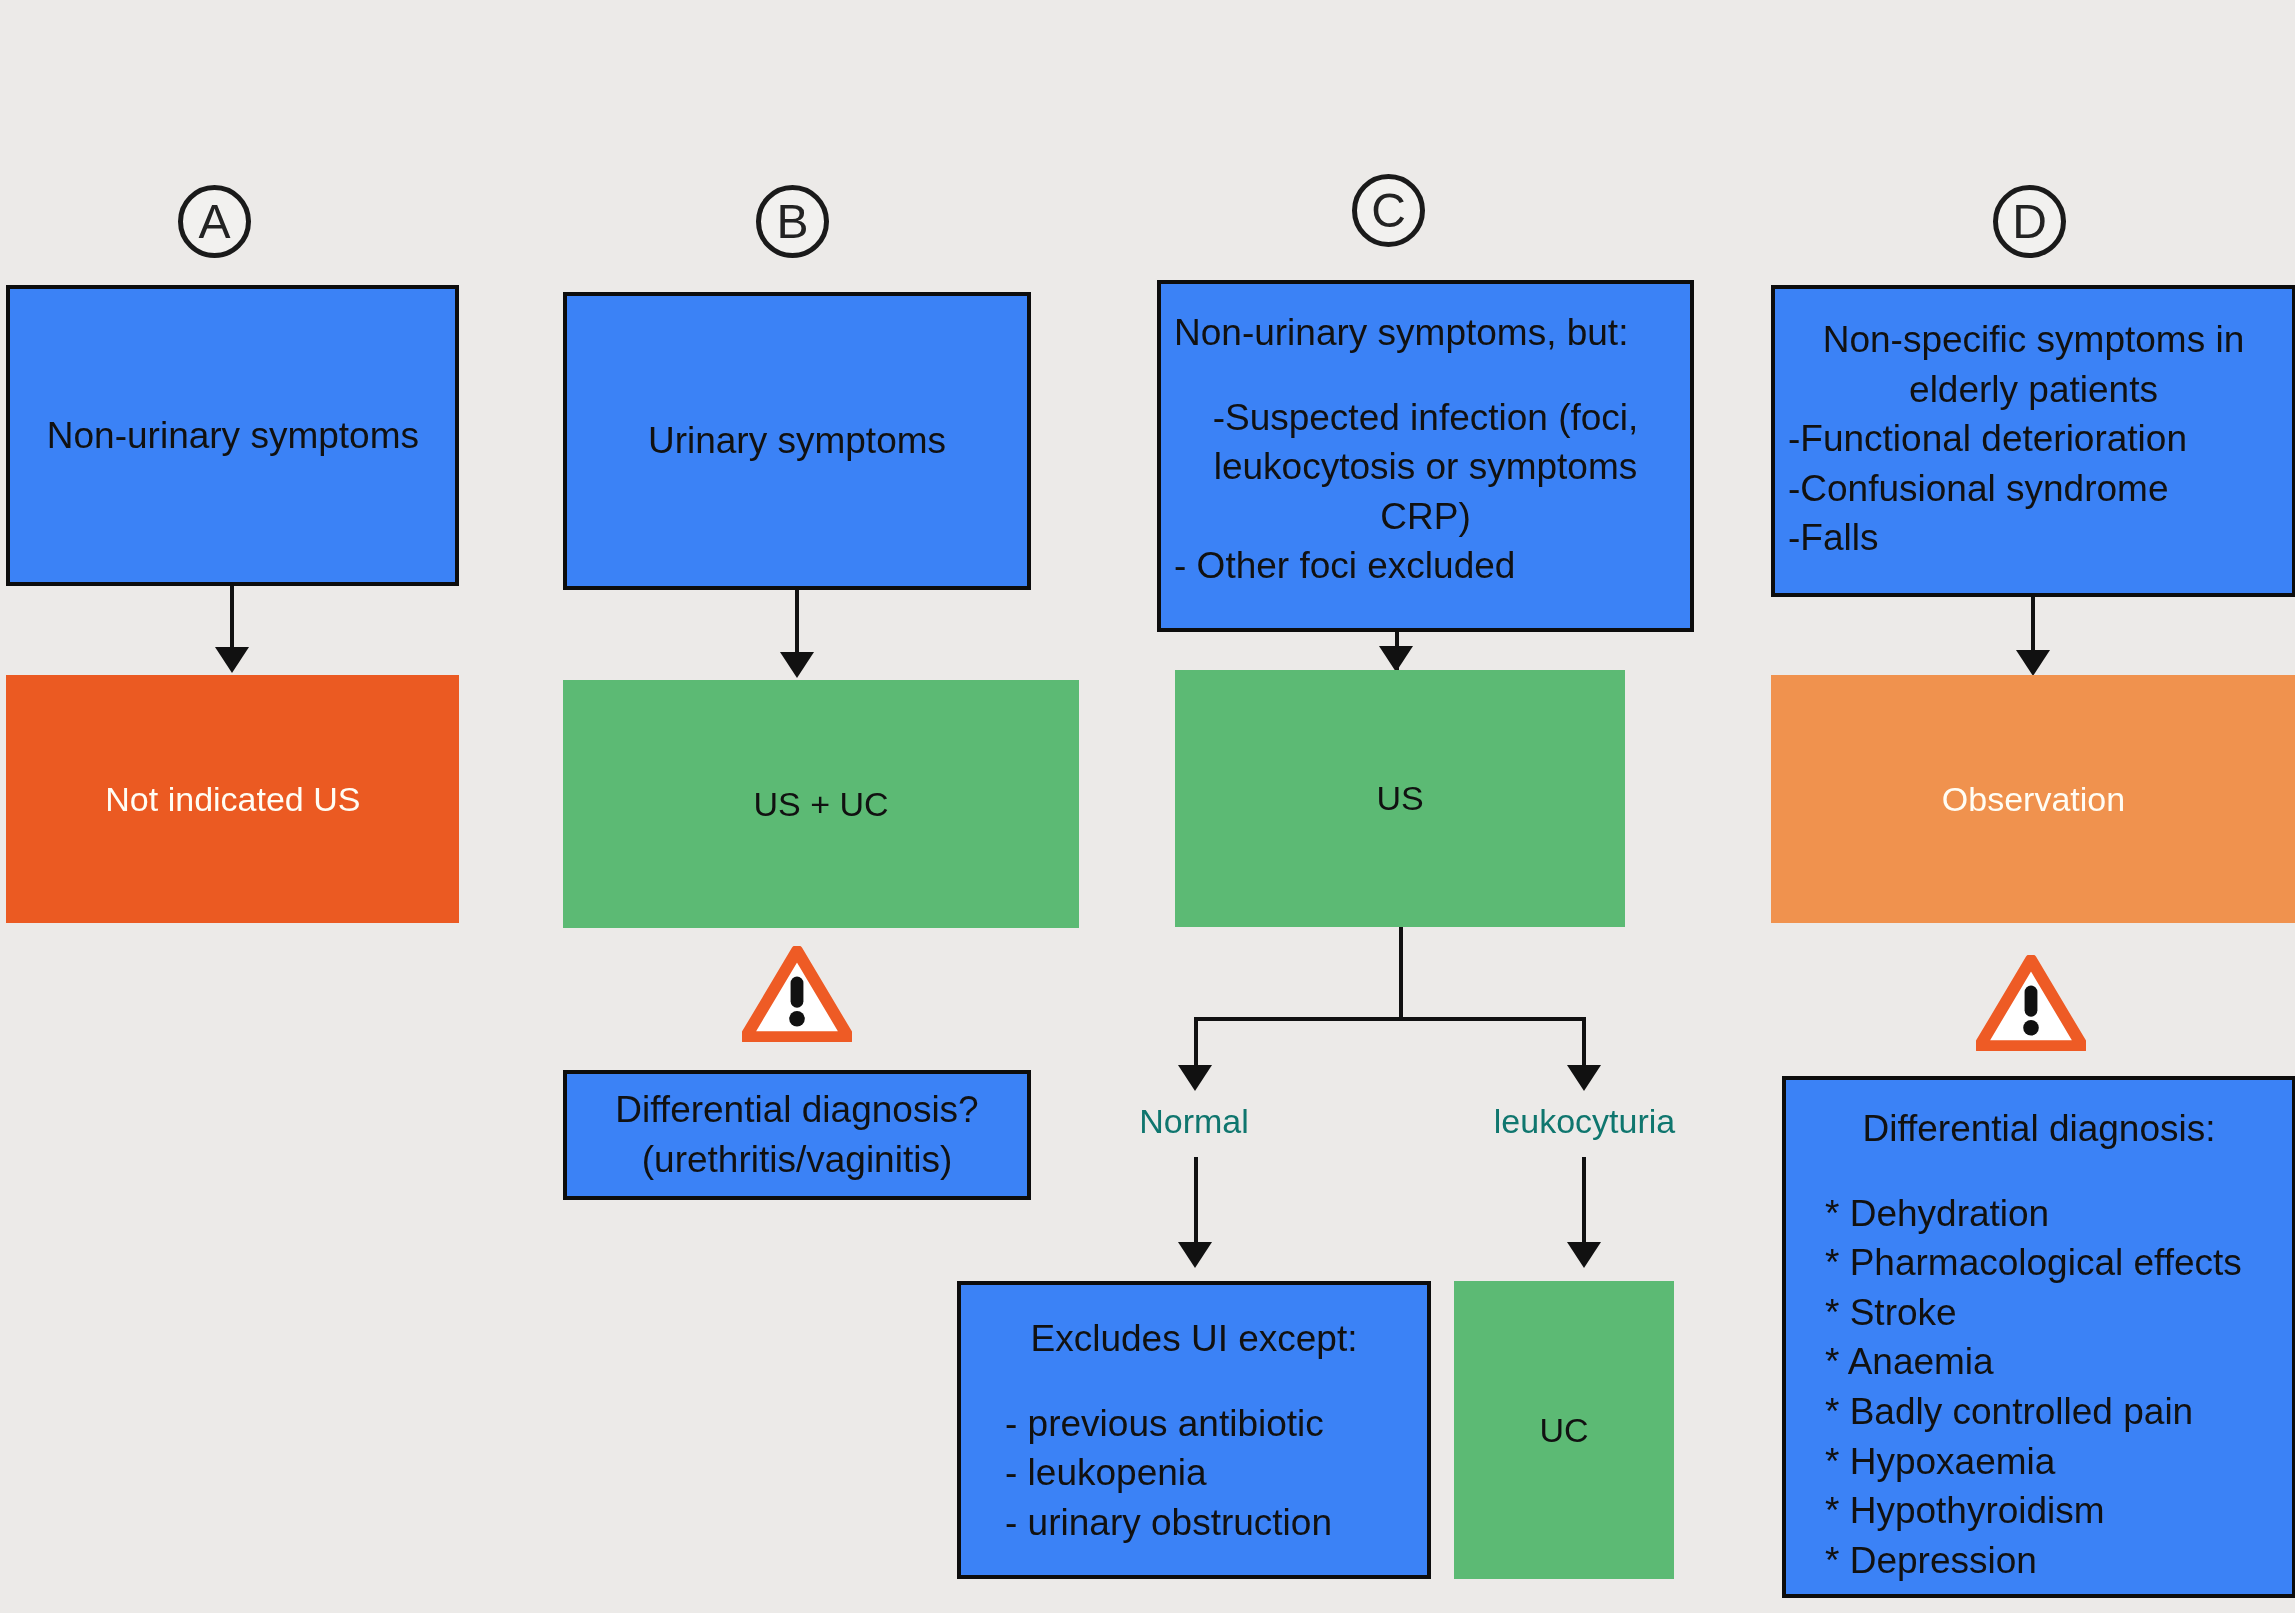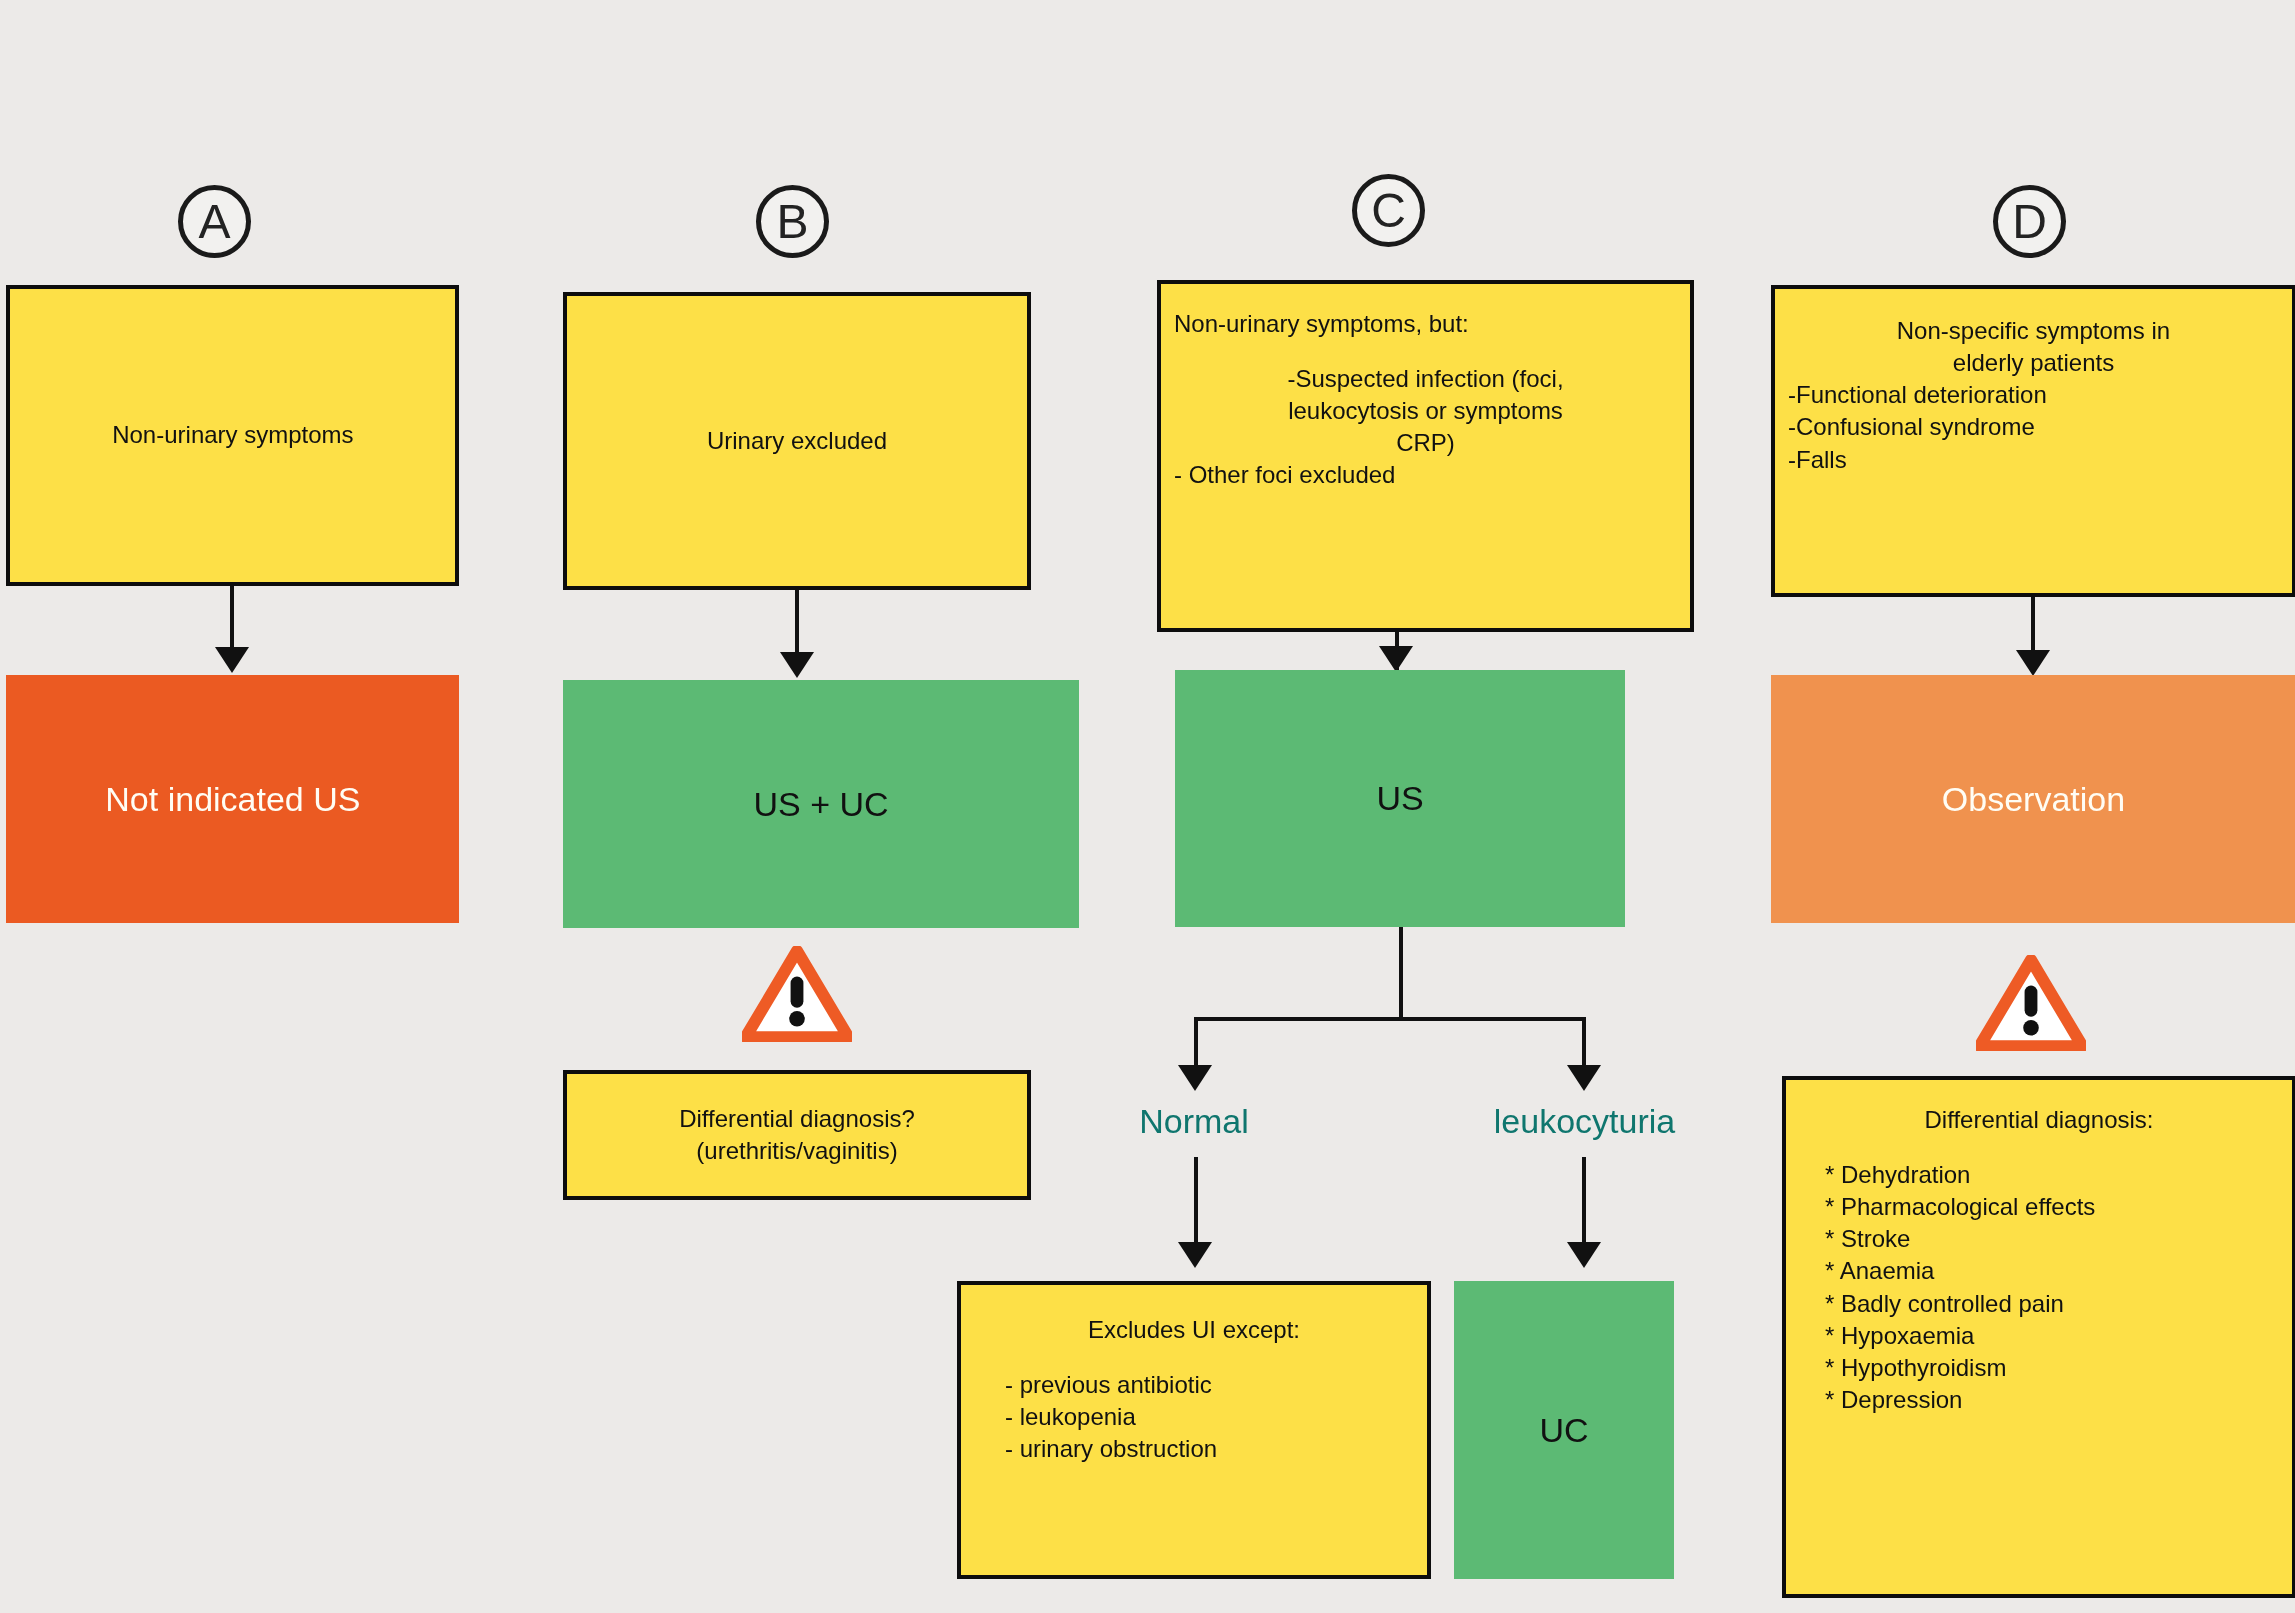--- a/index.html
+++ b/index.html
@@ -24,28 +24,28 @@
     border-radius: 50%;
     background: #F2F1EF;
     display: flex; align-items: center; justify-content: center;
     font-size: 48px;
     color: #232323;
     line-height: 1;
   }
 
   
   .wbox {
-    background: #fde047;
+    background: #3b82f6;
     border: 4.6px solid #0d0d0d;
     display: flex;
     align-items: center;
     justify-content: center;
     text-align: center;
     color: #111111;
-    font-size: 24px;
+    font-size: 37px;
     line-height: 1.34;
     padding: 9.2px 13px;
   }
   .wbox.tall-top { align-items: flex-start; }
   .wbox .inner { width: 100%; }
 
   
   .cbox {
     display: flex;
     align-items: center;
@@ -105,21 +105,21 @@
   <div class="abs cbox white-text" style="left:6.4px; top:675px; width:453px; height:248px; background:#EB5A22;">
     <span>Not indicated US</span>
   </div>
 
   <div class="abs letter-circle" style="left:756px; top:185px;">
     <span>B</span>
   </div>
 
   <div class="abs wbox" style="left:563px; top:292px; width:468px; height:298px;">
     <span class="inner lines">
-      <span class="ln center">Urinary excluded</span>
+      <span class="ln center">Urinary symptoms</span>
     </span>
   </div>
 
   <div class="abs vline" style="left:795px; top:590px; height:64px;"></div>
   <div class="abs arrowhead" style="left:780px; top:652px;"></div>
 
   <div class="abs cbox dark-text" style="left:563px; top:680px; width:516px; height:248px; background:#5CBA74;">
     <span>US + UC</span>
   </div>
 

